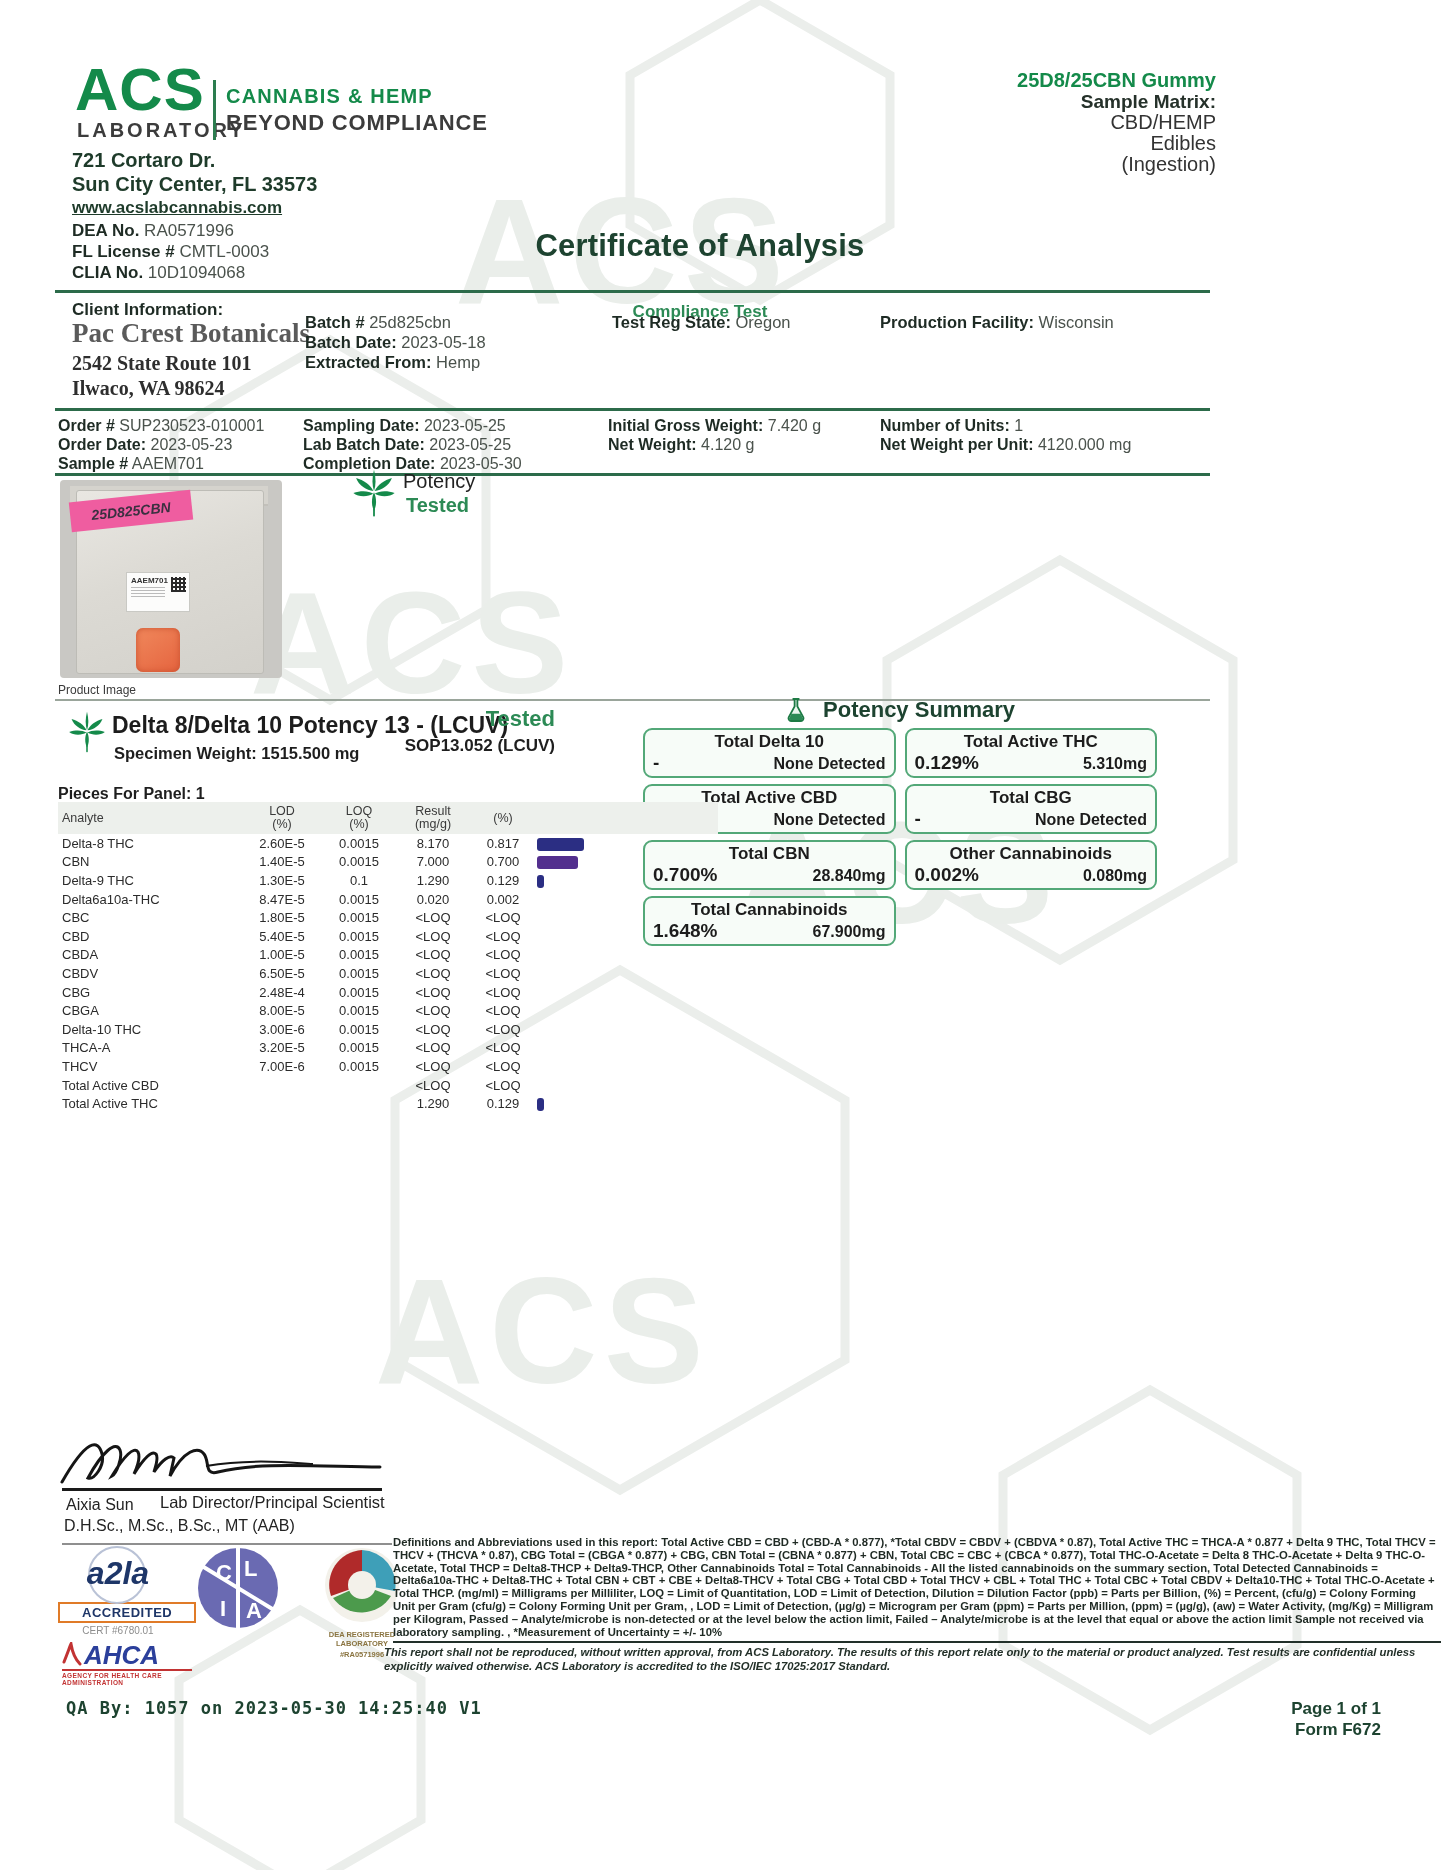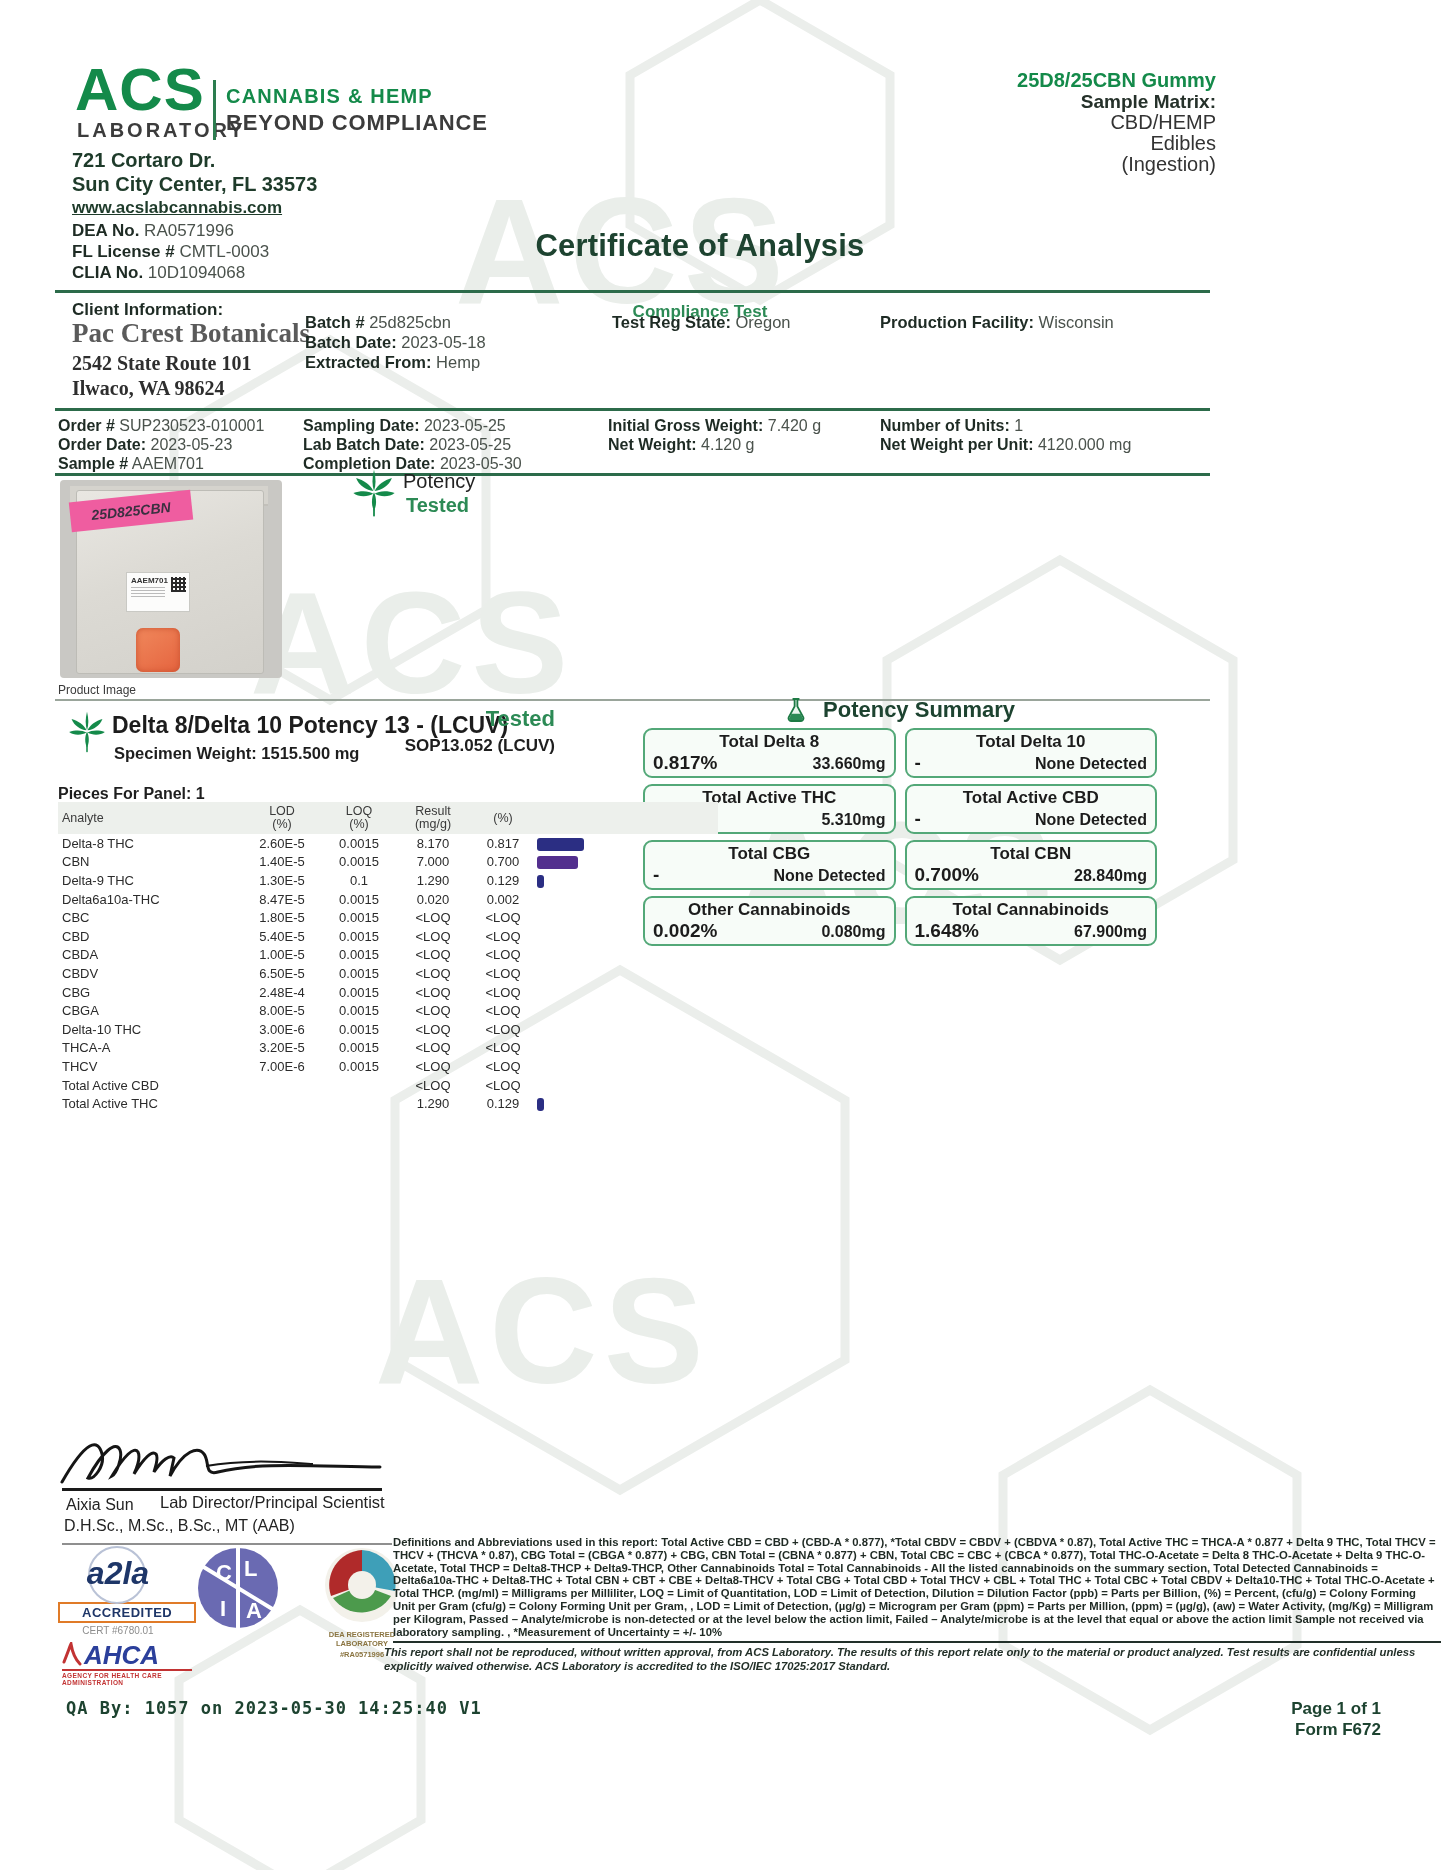--- a/index.html
+++ b/index.html
@@ -238,27 +238,20 @@
 
   <div class="abs z1 summary-head">
     <svg width="22" height="26" viewBox="0 0 24 28">
       <path d="M9 2 h6 M10.5 2 v8 L4 22 a3 3 0 0 0 2.6 4 h10.8 a3 3 0 0 0 2.6-4 L13.5 10 V2" fill="#eaf6ee" stroke="#1d7a44" stroke-width="2" stroke-linecap="round" stroke-linejoin="round"></path>
       <path d="M7 18 h10 l2.5 5 a1.5 1.5 0 0 1-1.4 2 H6 a1.5 1.5 0 0 1-1.4-2 Z" fill="#2c8a55" stroke="none"></path>
     </svg>
     <span>Potency Summary</span>
   </div>
   <div class="abs z1 summary-grid">
       <div class="sbox">
-        <div class="sbox-title">Total Delta 8</div>
-        <div class="sbox-bottom">
-          <span class="sbox-pct">0.817%</span>
-          <span class="sbox-amt">33.660mg</span>
-        </div>
-      </div>
-      <div class="sbox">
         <div class="sbox-title">Total Delta 10</div>
         <div class="sbox-bottom">
           <span class="sbox-pct">-</span>
           <span class="sbox-amt">None Detected</span>
         </div>
       </div>
       <div class="sbox">
         <div class="sbox-title">Total Active THC</div>
         <div class="sbox-bottom">
           <span class="sbox-pct">0.129%</span>

